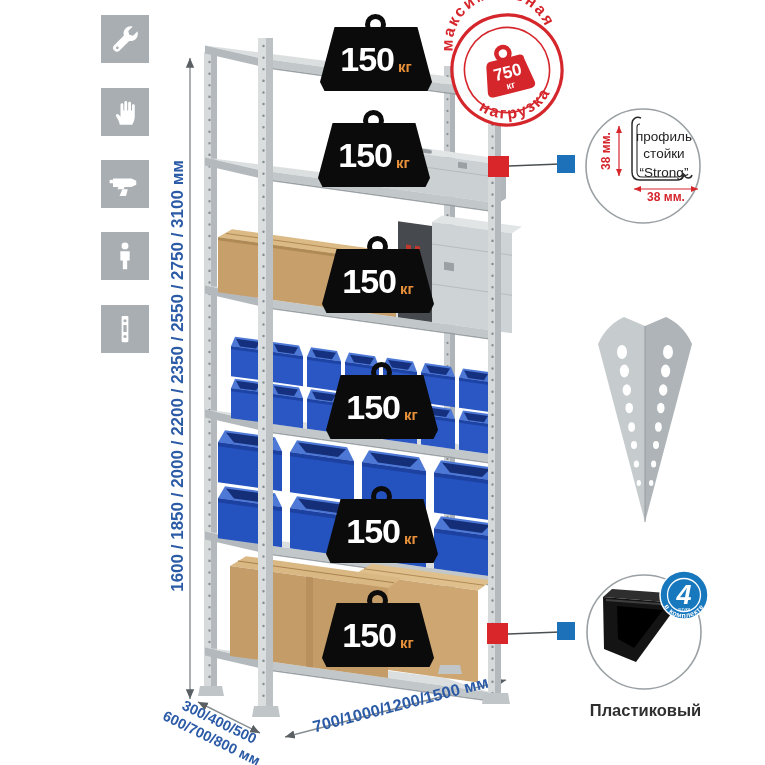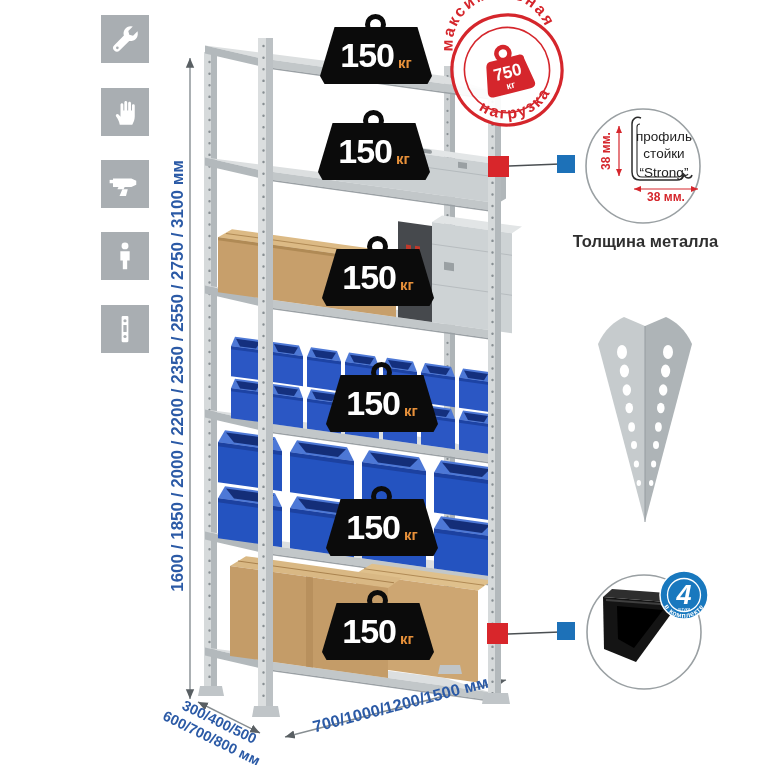--- a/index.html
+++ b/index.html
@@ -18,21 +18,21 @@
   .dim-width{left:288px;top:695px;width:225px;font-size:16.5px;transform:rotate(-14.5deg)}
   
   .caption{position:absolute;width:175px;text-align:center;font-weight:bold;
            font-size:16.5px;color:#2f2f2f;line-height:1.32}
   .cap-profile{left:558px;top:231px}
   .cap-foot{left:558px;top:700px}
   
   .wbadge{position:absolute;width:112px;height:62px}
   .wb-ring{position:absolute;left:45px;top:0;width:11px;height:11px;
            border:5.5px solid #0b0b0b;border-radius:50%}
-  .wb-body{position:absolute;top:13px;left:0;width:112px;height:57px;background:#0b0b0b;
+  .wb-body{position:absolute;top:13px;left:0;width:112px;height:64px;background:#0b0b0b;
            clip-path:polygon(13% 0,87% 0,100% 86%,96% 100%,4% 100%,0 86%);
            display:flex;align-items:center;justify-content:center}
   .wb-val{font-size:34px;font-weight:bold;color:#fff;letter-spacing:-1px}
   .wb-unit{font-size:15px;font-weight:bold;color:#e8913a;margin:14px 0 0 4px}
   
   .stamp-arc{font-size:16px;font-weight:bold;fill:#d5262c;letter-spacing:2px}
   .stamp-val{font-size:17px;font-weight:bold;fill:#fff}
   .stamp-unit{font-size:9.5px;font-weight:bold;fill:#fff}
   .dim-red{font-size:12px;font-weight:bold;fill:#d5262c}
   .prof-label{font-size:13.5px;fill:#222}
@@ -341,16 +341,16 @@
 </div>
 <div class="wbadge" style="left:322px;top:590px">
   <div class="wb-ring"></div>
   <div class="wb-body">
       <span class="wb-val">150</span>
       <span class="wb-unit">кг</span>
     </div>
 </div>
 
 <div class="caption cap-profile">
-  <div>Толщина металла</div>
 </div>
 <div class="caption cap-foot">
+  <div>Пластиковый</div>
 </div>
 
 </body></html>

